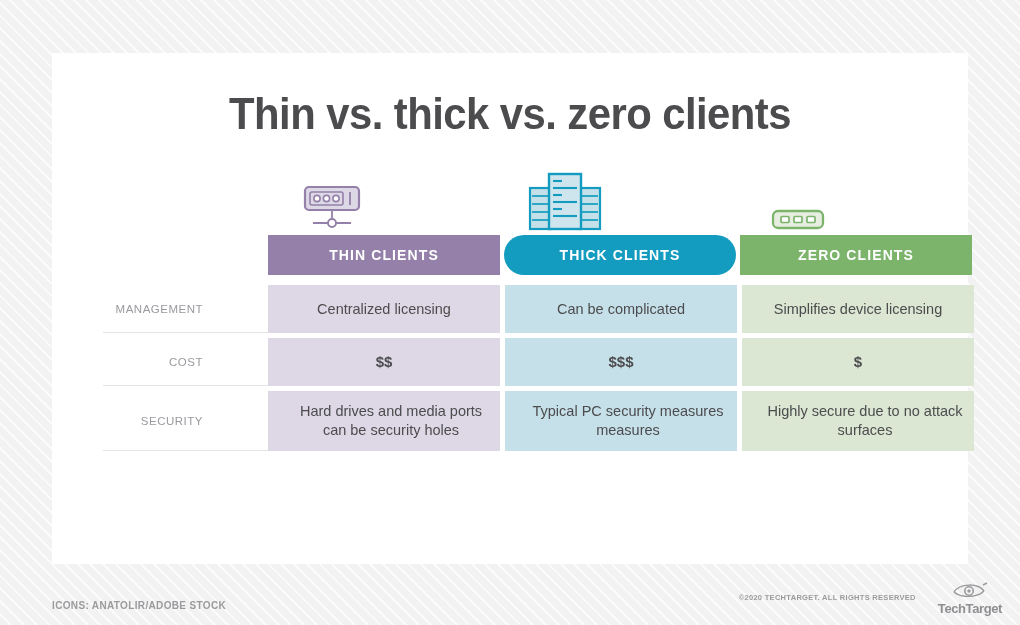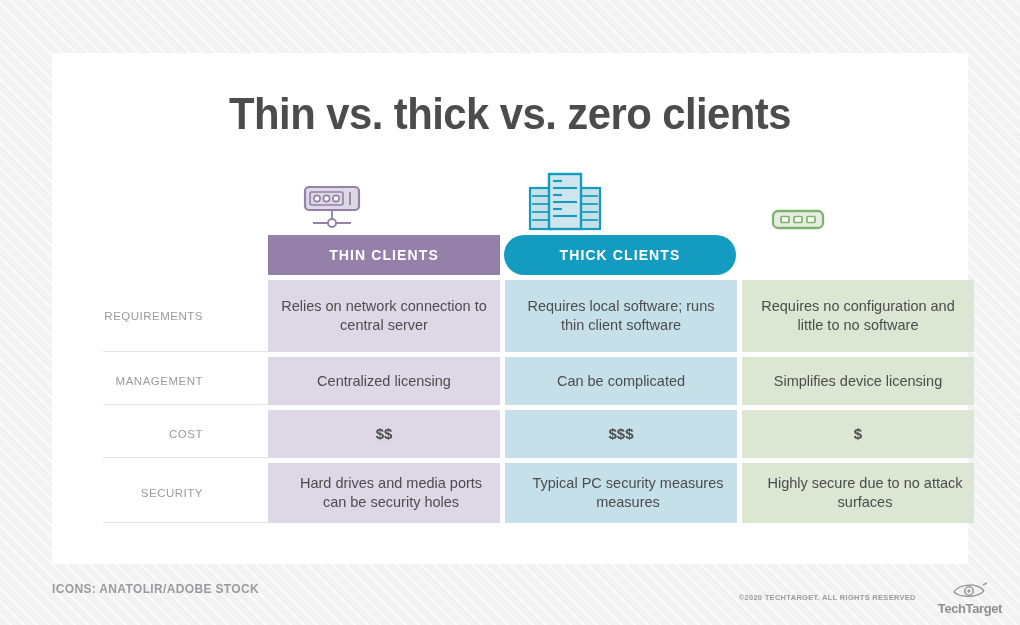--- a/index.html
+++ b/index.html
@@ -148,22 +148,22 @@
   .row-cost .cell { height: 48px; }
   .row-sec  .cell { height: 60px; padding-left: 24px; }
   .row-cost .cell { font-weight: bold; font-size: 15px; }
 
   .rowgap { height: 5px; }
 
   
   .footer-left {
     position: absolute;
     left: 52px;
-    top: 582px;
-    font-size: 12px;
+    top: 600px;
+    font-size: 10px;
     font-weight: bold;
     letter-spacing: 0.35px;
     color: #9b9b9e;
     text-transform: uppercase;
   }
   .footer-right {
     position: absolute;
     right: 18px;
     top: 581px;
     display: flex;
@@ -259,33 +259,25 @@
 
   <div class="table">
 
     <div class="trow header-row">
       <div class="label-cell"></div>
       <div class="spacer-cell"></div>
       <div class="hcell thin">THIN CLIENTS</div>
       <div class="gap"></div>
       <div class="hcell thick">THICK CLIENTS</div>
       <div class="gap"></div>
+      <div class="hcell zero">ZERO CLIENTS</div>
     </div>
 
     <div class="rowgap"></div>
 
-    <div class="trow row-req">
-      <div class="label-cell">REQUIREMENTS</div>
-      <div class="spacer-cell"></div>
-      <div class="cell thin">Relies on network connection to central server</div>
-      <div class="gap"></div>
-      <div class="cell thick">Requires local software; runs thin client software</div>
-      <div class="gap"></div>
-      <div class="cell zero">Requires no configuration and little to no software</div>
-    </div>
 
     <div class="rowgap"></div>
 
     <div class="trow row-mgmt">
       <div class="label-cell">MANAGEMENT</div>
       <div class="spacer-cell"></div>
       <div class="cell thin">Centralized licensing</div>
       <div class="gap"></div>
       <div class="cell thick">Can be complicated</div>
       <div class="gap"></div>

